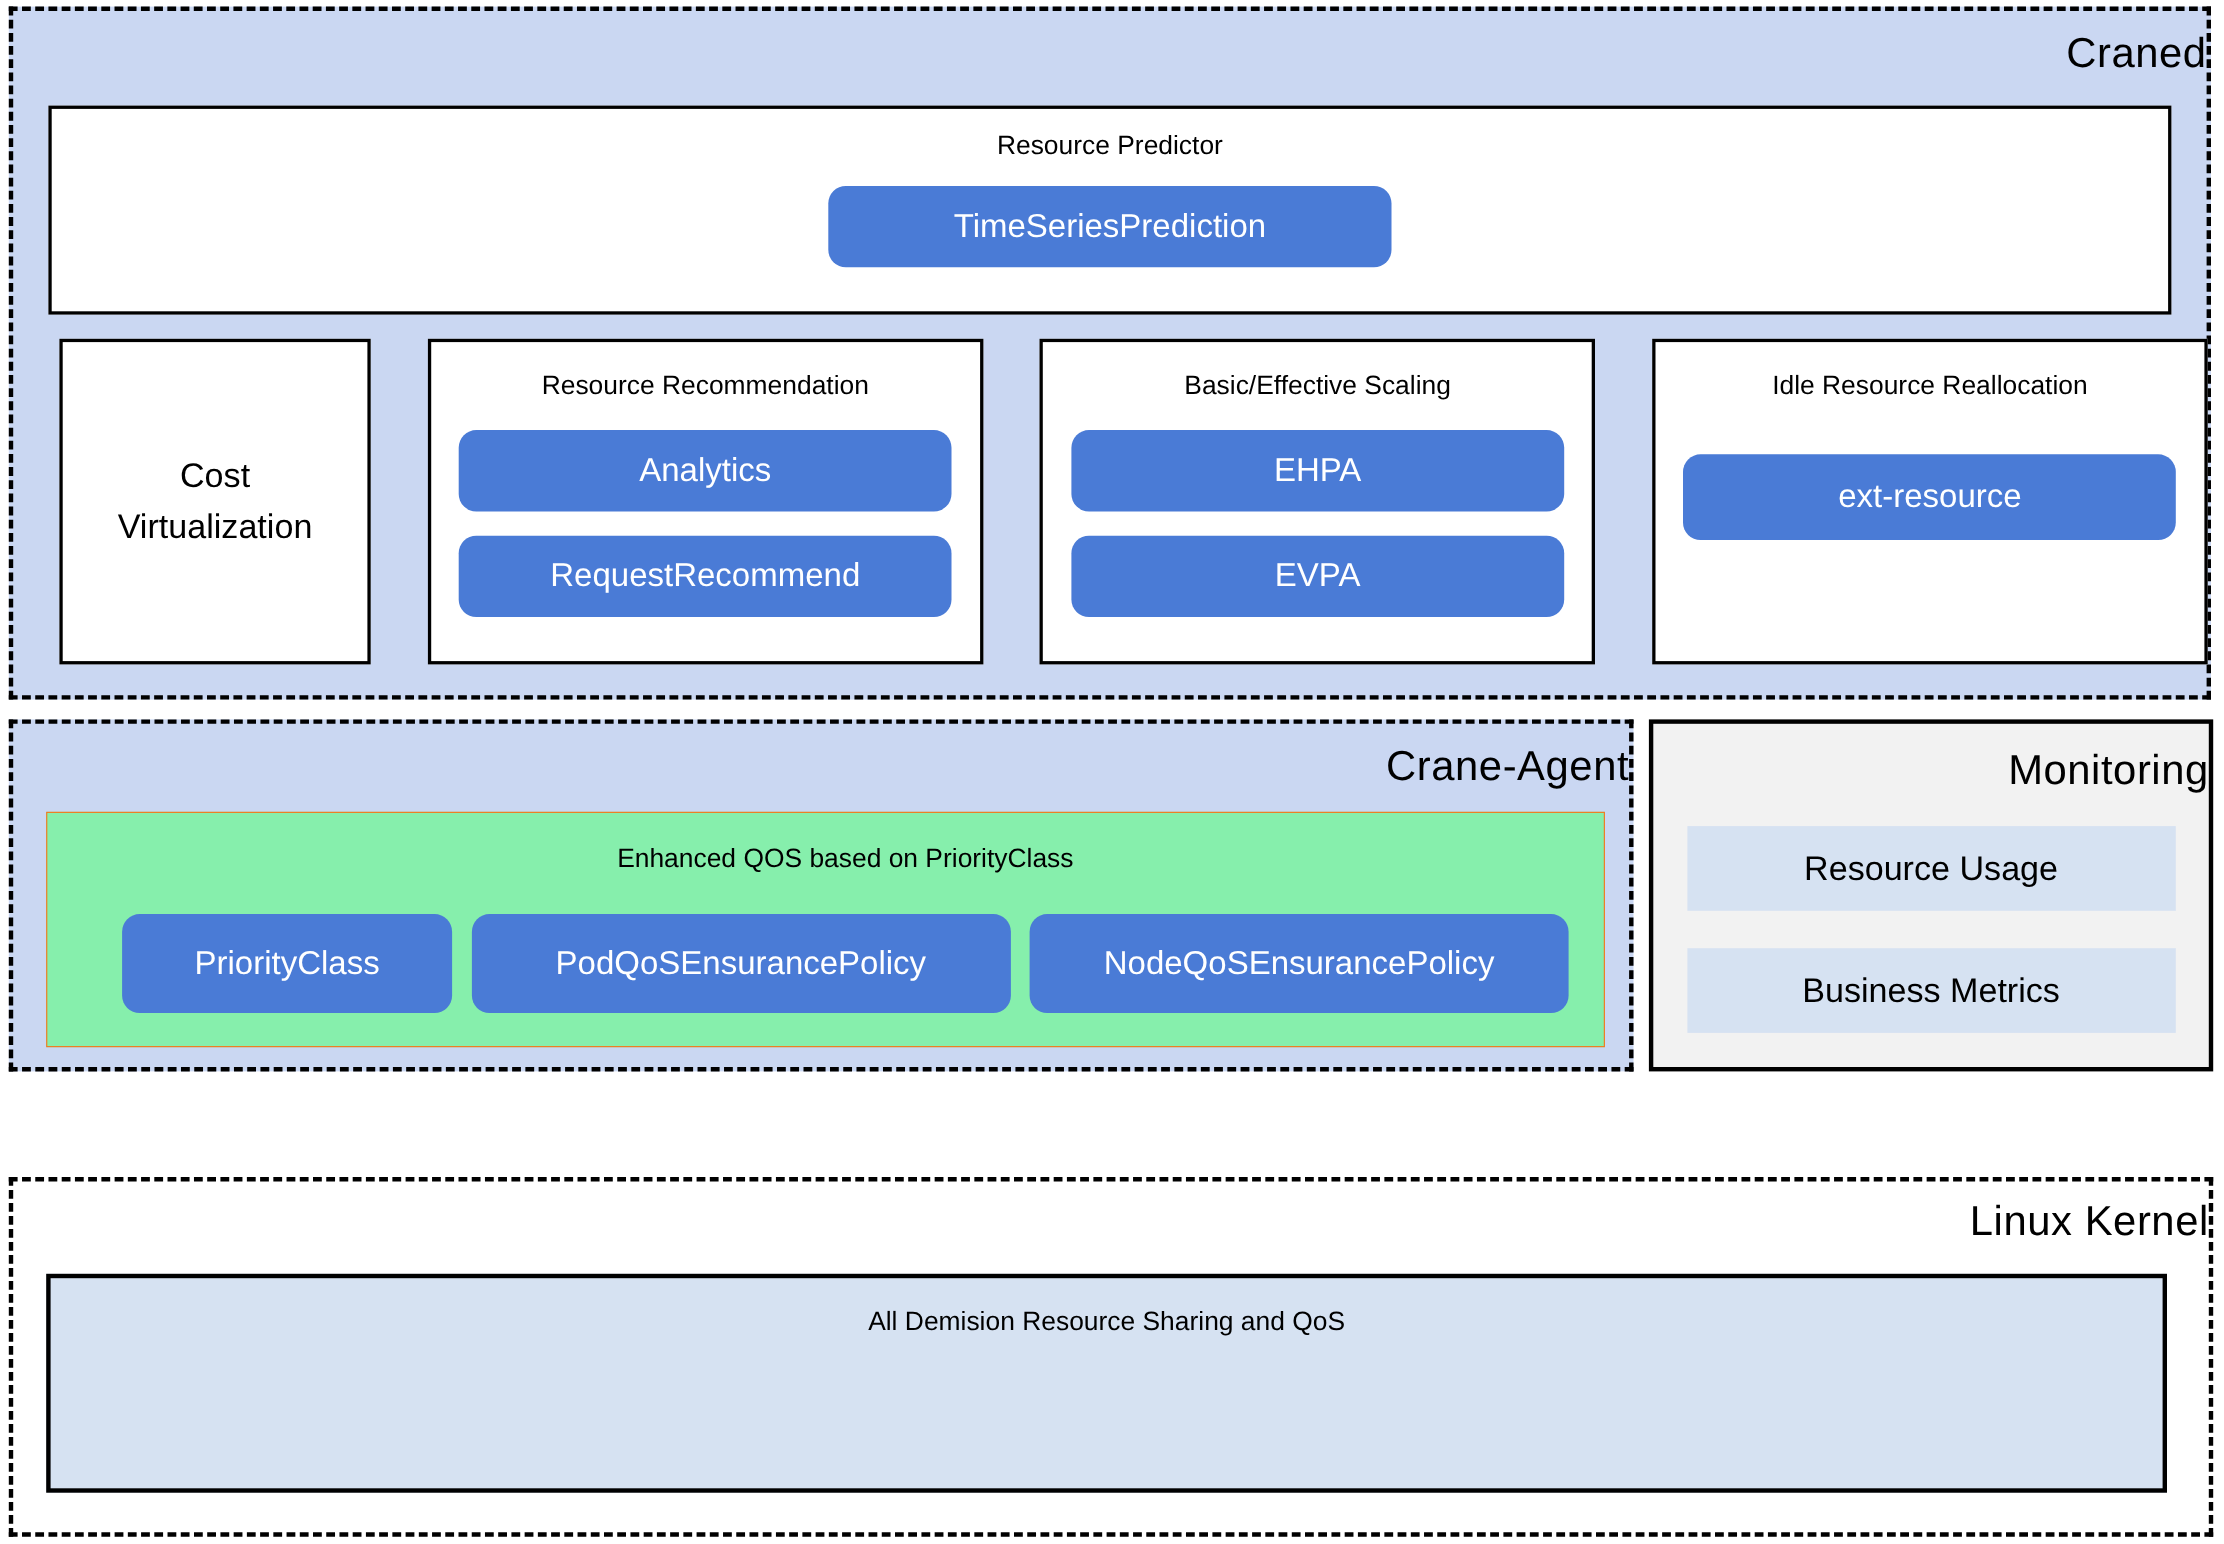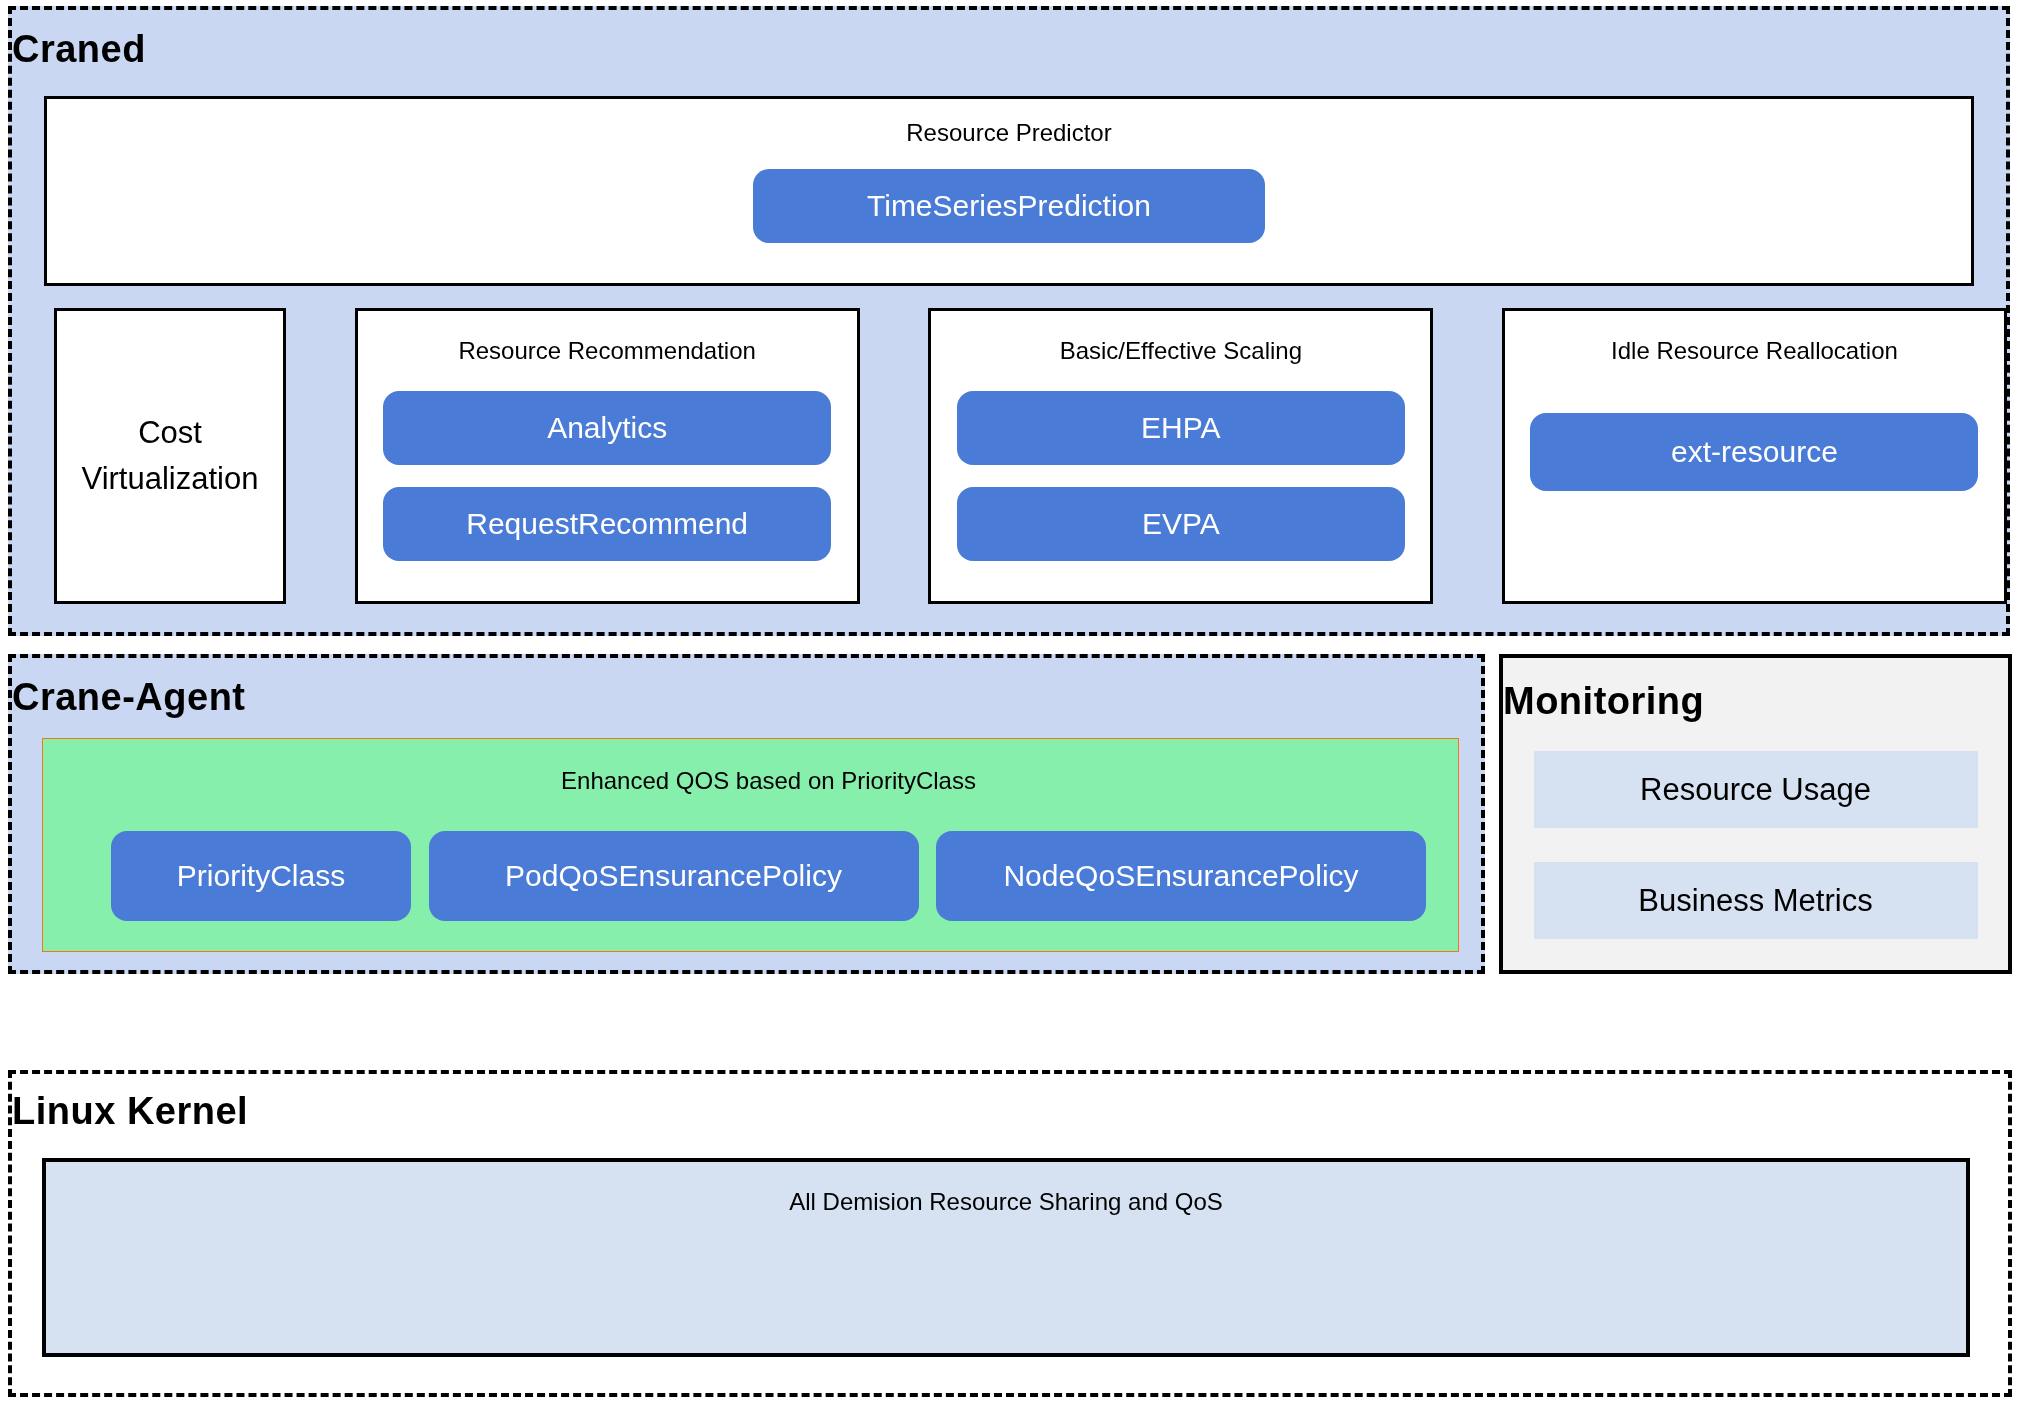--- a/index.html
+++ b/index.html
@@ -9,23 +9,23 @@
     height: 1404px;
     background: #ffffff;
     font-family: "Liberation Sans", sans-serif;
     color: #000;
     overflow: hidden;
   }
   section, div { box-sizing: border-box; }
 
   
   .sec-title {
-    text-align: left;
+    text-align: right;
     font-size: 38px;
-    font-weight: bold;
+    font-weight: normal;
     margin-top: 18px;
     letter-spacing: 0.5px;
   }
   .box-title {
     text-align: center;
     font-size: 24px;
   }
   .btn {
     background: #4a7bd6;
     color: #ffffff;
@@ -55,21 +55,21 @@
   .btn-predictor { width: 512px; height: 74px; margin: 22px auto 0; }
 
   .craned-row {
     position: absolute;
     left: 42px; top: 298px;
     width: 1953px; height: 296px;
     display: flex;
     justify-content: space-between;
   }
   .cost-box {
-    width: 232px; height: 100%;
+    width: 283px; height: 100%;
     background: #fff;
     border: 3px solid #000;
     display: flex; align-items: center; justify-content: center;
     text-align: center;
     font-size: 31px;
     line-height: 1.5;
     padding: 0 20px;
   }
   .panel {
     width: 505px; height: 100%;

